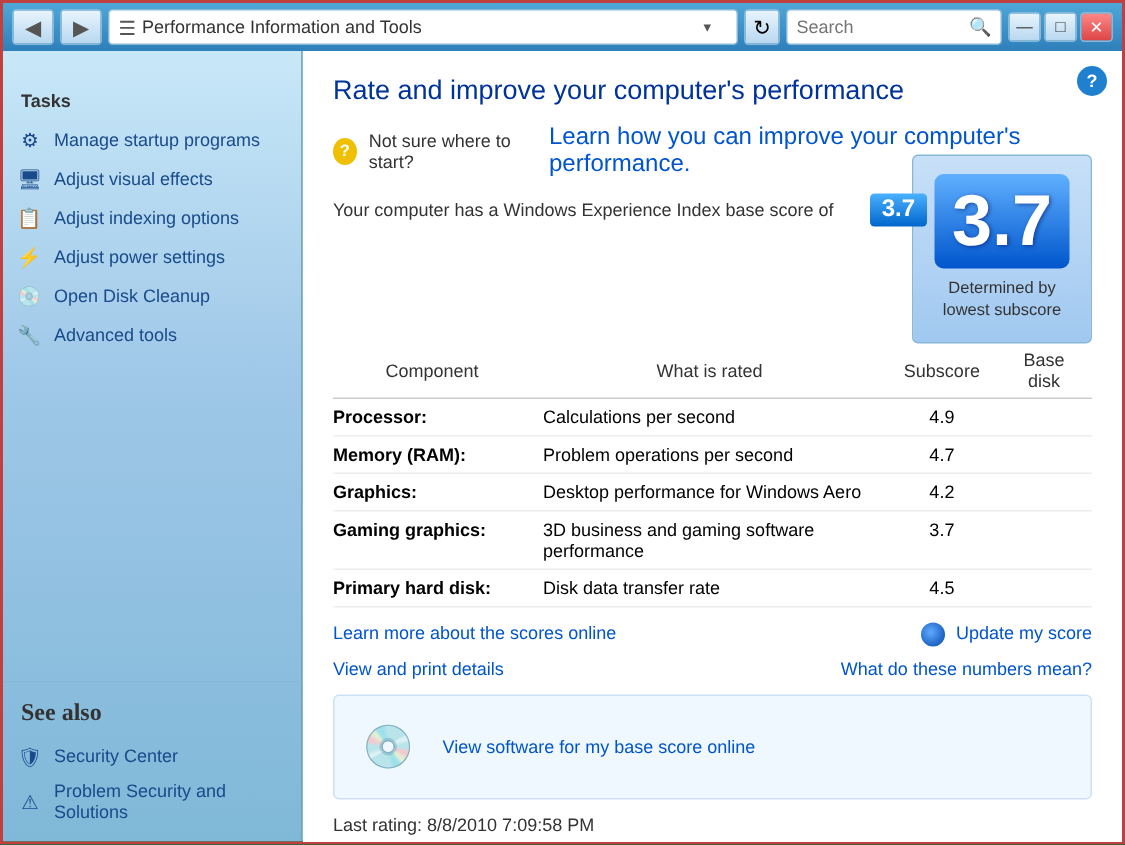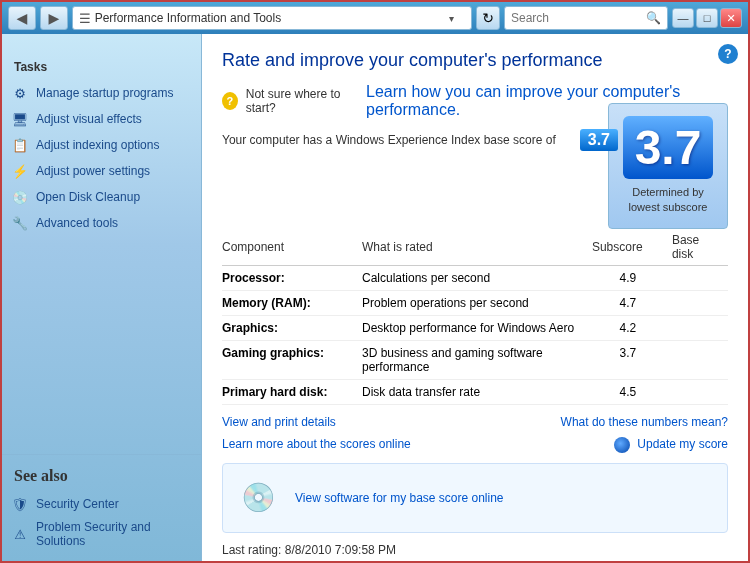--- a/index.html
+++ b/index.html
@@ -96,21 +96,21 @@
       background: linear-gradient(to bottom, #e8f4fc, #b8d8f0);
       border-radius: 3px;
       display: flex;
       align-items: center;
       justify-content: center;
       cursor: pointer;
       font-size: 12px;
     }
 
     .search-bar {
-      width: 164px;
+      width: 144px;
       height: 24px;
       border: 1px solid #88b8d8;
       background: white;
       border-radius: 3px;
       display: flex;
       align-items: center;
       padding: 0 6px;
     }
 
     .search-bar input {
@@ -252,21 +252,21 @@
       border-radius: 3px;
     }
 
     .perf-table {
       width: 100%;
       border-collapse: collapse;
       margin-bottom: 10px;
     }
 
     .perf-table th {
-      text-align: left;
+      text-align: center;
       border-bottom: 1px solid #ccc;
       padding: 4px 8px 4px 0;
       font-size: 12px;
       color: #333;
       font-weight: normal;
     }
 
     .perf-table td {
       padding: 5px 8px 5px 0;
       font-size: 12px;
@@ -513,32 +513,32 @@
             <tr>
     <td>Primary hard disk:</td>
     <td>Disk data transfer rate</td>
     <td>4.5</td>
     <td></td>
   </tr>
           </tbody>
       </table>
 
       <div class="links-row">
-        <a class="action-link">View and print details</a>
-        <a class="action-link">What do these numbers mean?</a>
-      </div>
-
-      <div class="links-row">
         <a class="action-link">Learn more about the scores online</a>
         <a class="action-link">
           <span class="globe-icon"></span>
           <span>Update my score</span>
         </a>
       </div>
 
+      <div class="links-row">
+        <a class="action-link">View and print details</a>
+        <a class="action-link">What do these numbers mean?</a>
+      </div>
+
       <div class="software-box">
         <div class="software-icon">💿</div>
         <a class="software-link">View software for my base score online</a>
       </div>
 
       <div class="last-rating">Last rating: 8/8/2010 7:09:58 PM</div>
     </div>
   </div>
 </div>
 

